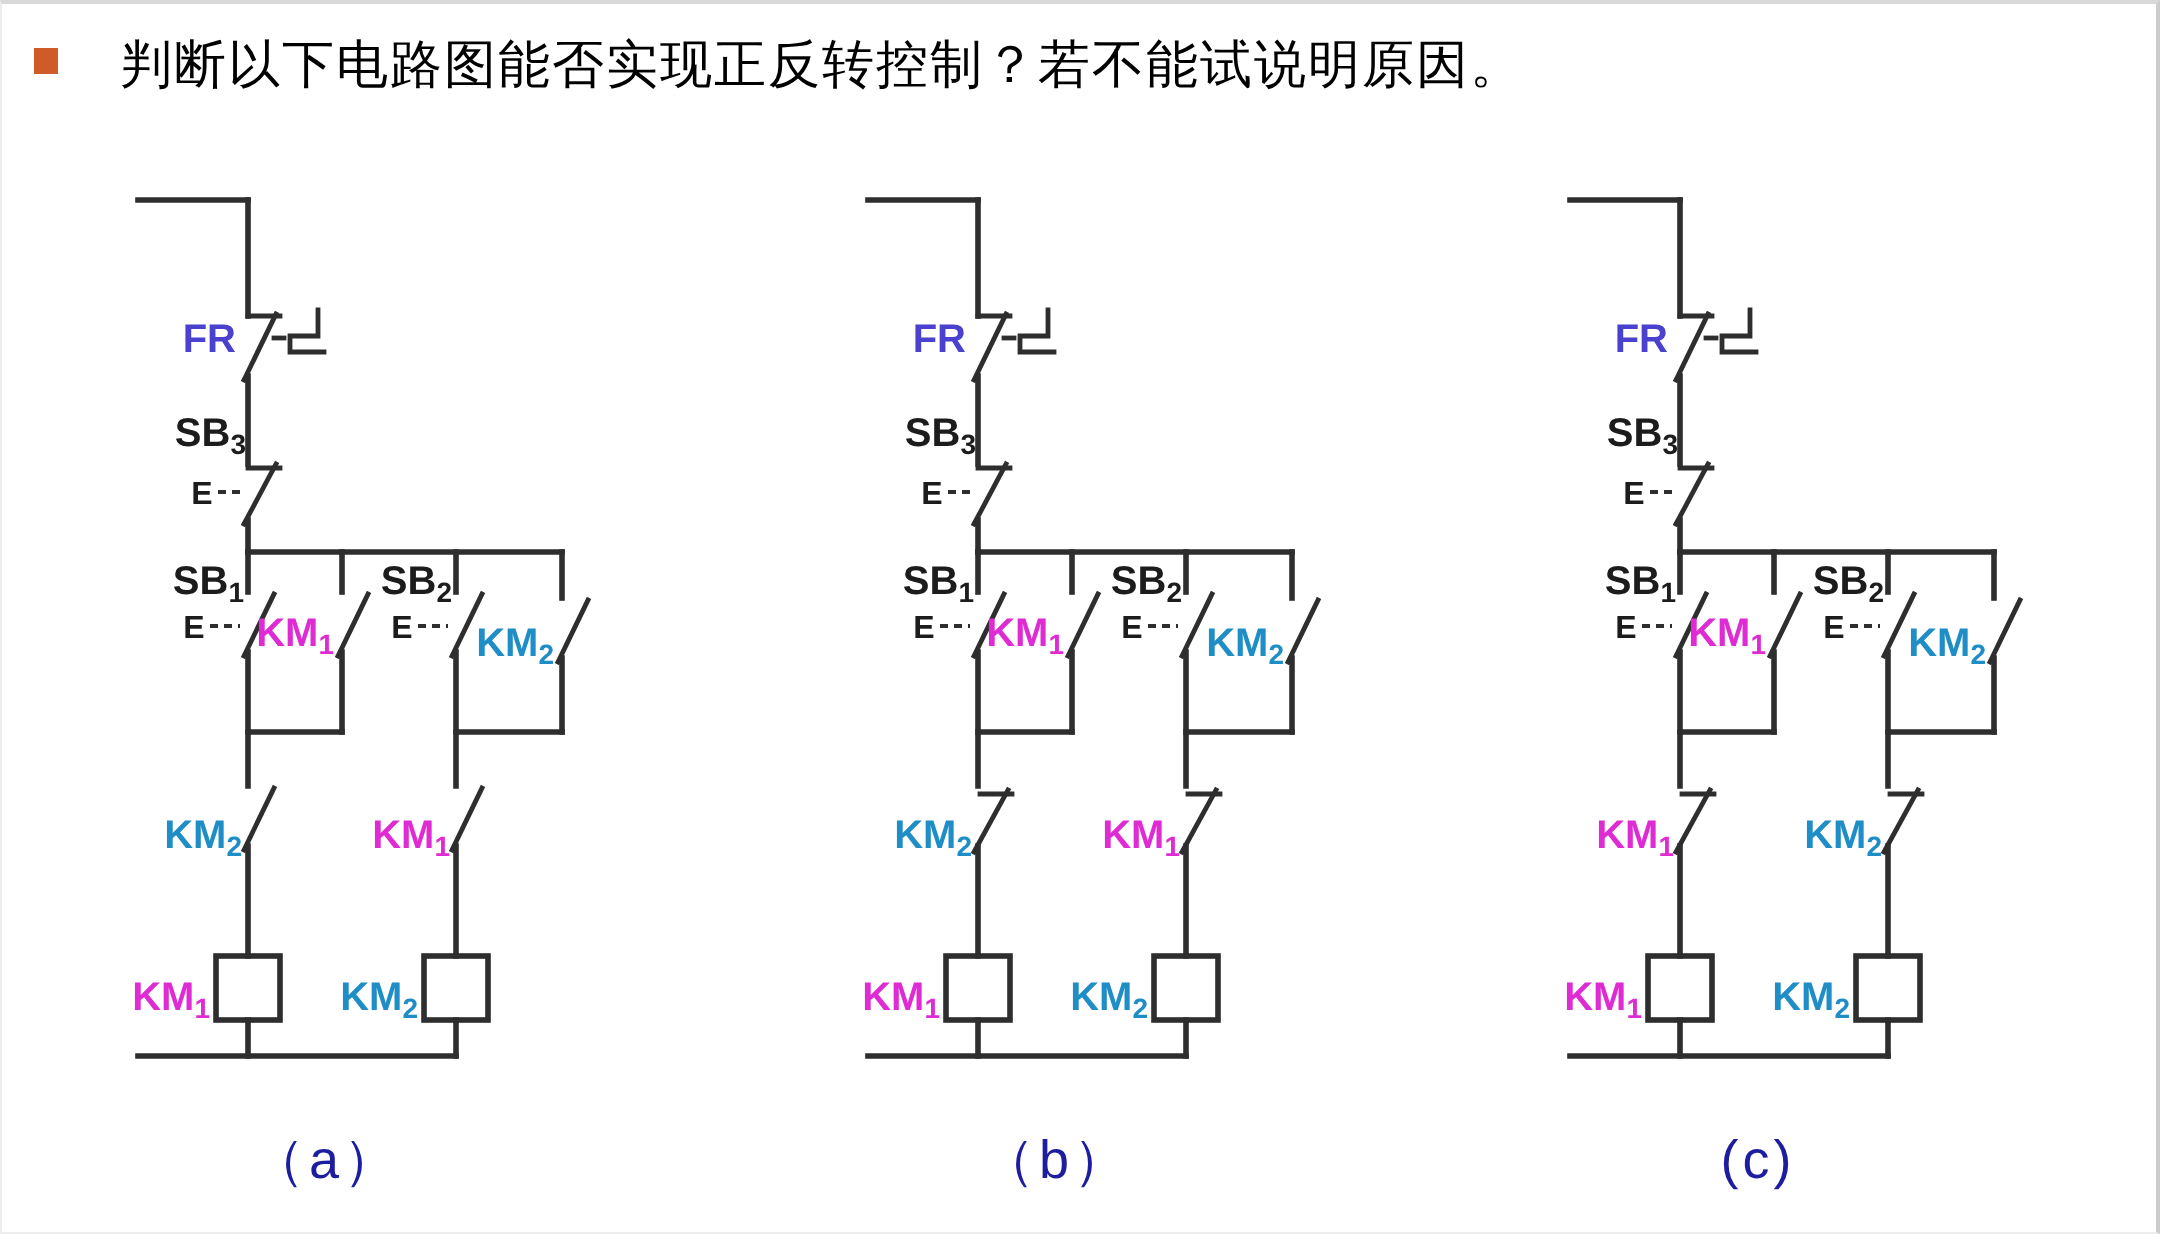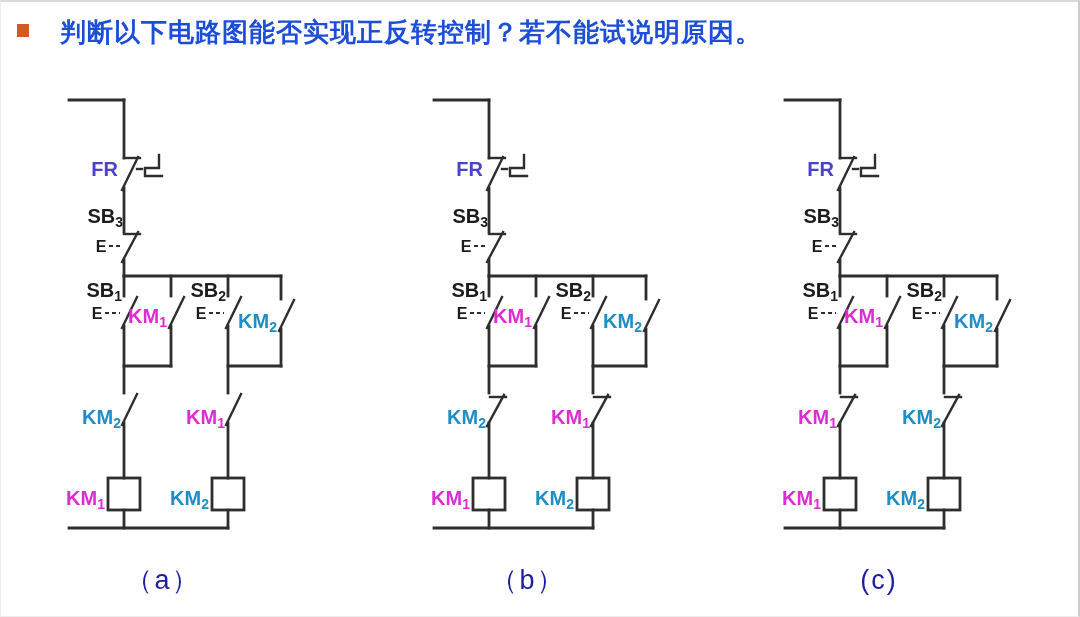--- a/index.html
+++ b/index.html
@@ -6,21 +6,21 @@
   #stage{
     position:relative;width:1080px;height:617px;background:#ffffff;
     border-top:2px solid #d9d9d9;border-right:2px solid #cccccc;
     border-left:1px solid #ededed;border-bottom:1px solid #ededed;
     box-sizing:border-box;overflow:hidden;
     font-family:"Liberation Sans", sans-serif;
   }
   .title-row{position:absolute;left:16px;top:14px;display:flex;align-items:flex-start;}
   .bullet{margin-top:8px;margin-right:30px;flex:0 0 auto;}
   .title-text{
-    font-size:26px;font-weight:700;color:#1d4ed8;letter-spacing:1px;line-height:1.25;
+    font-size:26px;font-weight:400;color:#000000;letter-spacing:1px;line-height:1.25;
   }
   .circuit{position:absolute;top:84px;}
   .circuit svg{display:block;overflow:visible;}
   .wire{stroke:#2e2e2e;stroke-width:2.8;fill:none;stroke-linecap:square;}
   .wire-thin{stroke:#2e2e2e;stroke-width:2.4;fill:none;stroke-linecap:square;}
   .dash{stroke:#2e2e2e;stroke-width:2;fill:none;stroke-dasharray:4 3;}
   .coil{stroke:#2e2e2e;stroke-width:2.8;fill:none;}
   text{font-family:"Liberation Sans", sans-serif;}
   .lbl{font-size:20px;font-weight:bold;}
   .lbl .sub{font-size:14px;}

